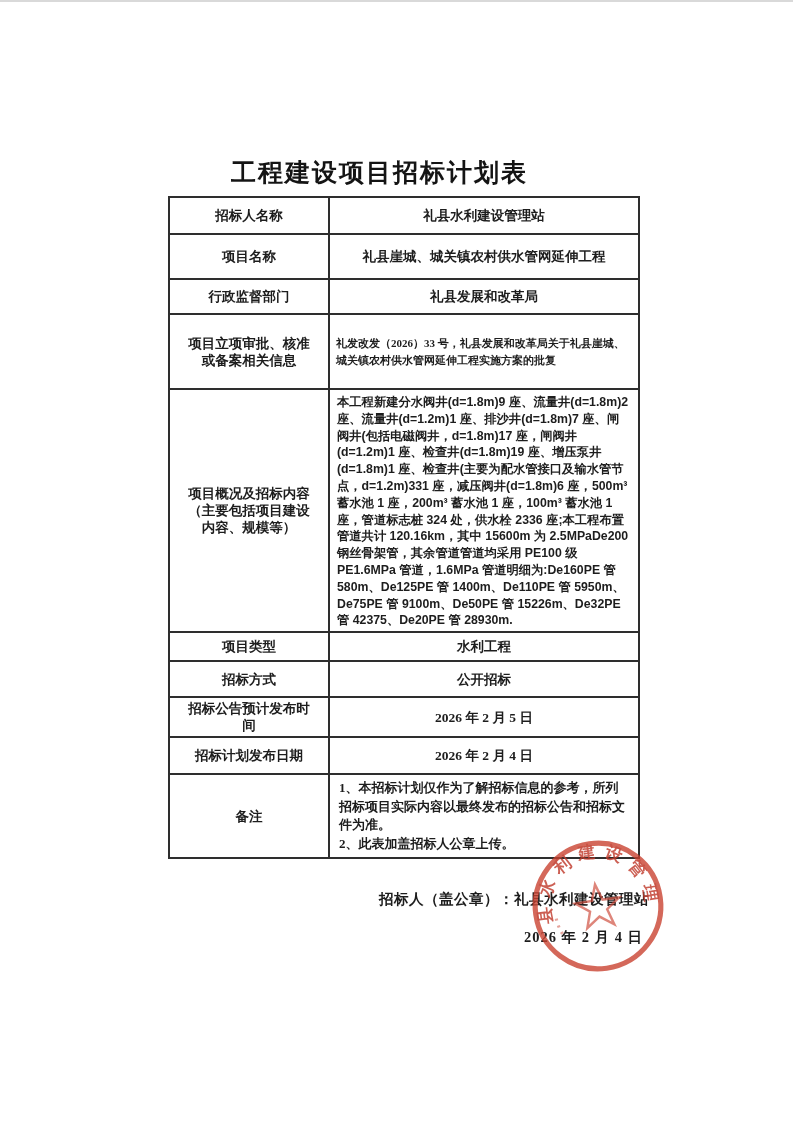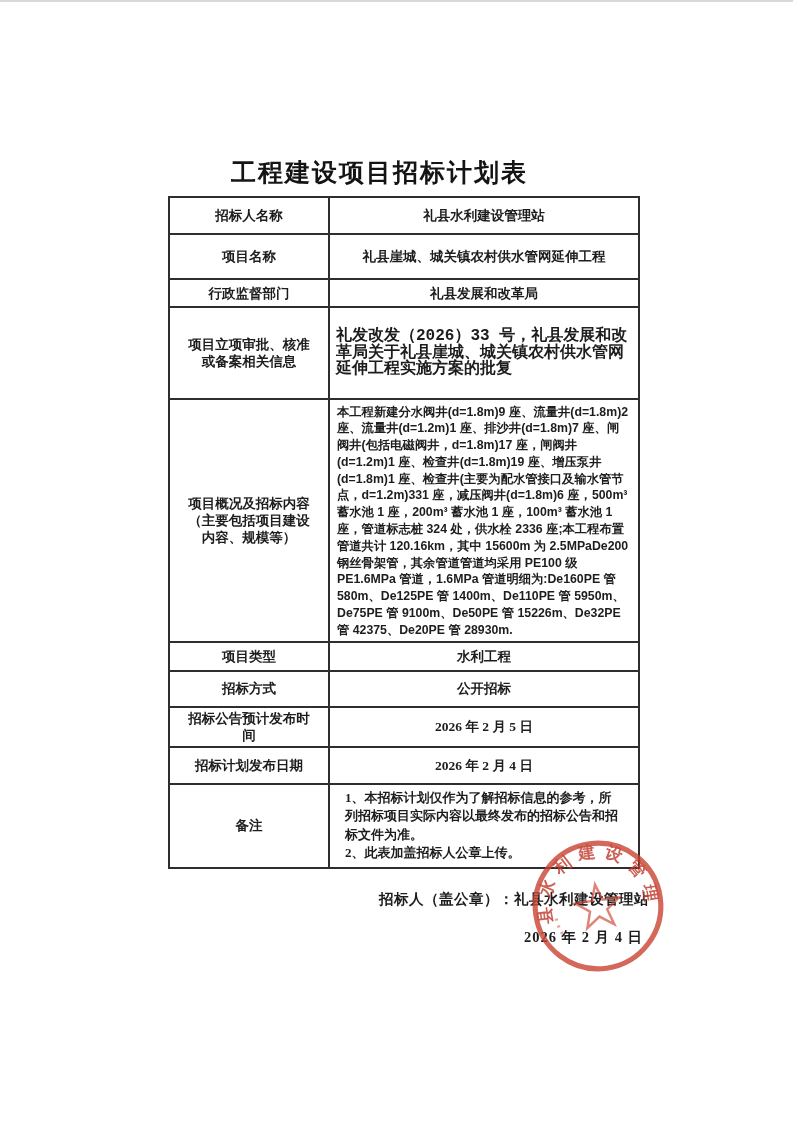--- a/index.html
+++ b/index.html
@@ -51,38 +51,37 @@
     width: 310px;
     text-align: center;
     font-size: 13.5px;
     line-height: 17px;
     padding: 2px 7px;
   }
   td.value-cell.left {
     text-align: left;
   }
   tr.r-approval td.value-cell {
-    font-size: 16px;
+    font-size: 11px;
     line-height: 16.5px;
     padding: 20px 6px;
-    font-family: Liberation Mono, monospace;
   }
   tr.r-overview td.value-cell {
     font-family: "Liberation Sans", sans-serif;
     font-size: 12.3px;
     line-height: 16.8px;
     font-weight: 700;
     padding: 4px 7px 2px 7px;
     vertical-align: top;
   }
   tr.r-remark td.value-cell {
     font-size: 13px;
     line-height: 18.5px;
     white-space: pre-line;
-    padding: 4px 15px;
+    padding: 4px 9px;
   }
   .footer-sign {
     position: absolute;
     top: 890px; right: 144px;
     font-size: 14.5px;
     font-weight: 700;
     color: #1d1d1d;
     letter-spacing: 0.5px;
   }
   .footer-date {
@@ -111,21 +110,21 @@
 <table class="bid-table">
   <tbody>
       <tr style="height:37px;">
     <td class="label-cell">招标人名称</td>
     <td class="value-cell">礼县水利建设管理站</td>
   </tr>
   <tr style="height:45px;">
     <td class="label-cell">项目名称</td>
     <td class="value-cell">礼县崖城、城关镇农村供水管网延伸工程</td>
   </tr>
-  <tr style="height:28px;margin-top:35px;">
+  <tr style="height:35px;margin-top:35px;">
     <td class="label-cell">行政监督部门</td>
     <td class="value-cell">礼县发展和改革局</td>
   </tr>
   <tr class="r-approval" style="height:52px;">
     <td class="label-cell">项目立项审批、核准或备案相关信息</td>
     <td class="value-cell left">礼发改发（2026）33 号，礼县发展和改革局关于礼县崖城、城关镇农村供水管网延伸工程实施方案的批复</td>
   </tr>
   <tr class="r-overview" style="height:203px;">
     <td class="label-cell">项目概况及招标内容（主要包括项目建设内容、规模等）</td>
     <td class="value-cell left">本工程新建分水阀井(d=1.8m)9 座、流量井(d=1.8m)2 座、流量井(d=1.2m)1 座、排沙井(d=1.8m)7 座、闸阀井(包括电磁阀井，d=1.8m)17 座，闸阀井(d=1.2m)1 座、检查井(d=1.8m)19 座、增压泵井(d=1.8m)1 座、检查井(主要为配水管接口及输水管节点，d=1.2m)331 座，减压阀井(d=1.8m)6 座，500m³ 蓄水池 1 座，200m³ 蓄水池 1 座，100m³ 蓄水池 1 座，管道标志桩 324 处，供水栓 2336 座;本工程布置管道共计 120.16km，其中 15600m 为 2.5MPaDe200 钢丝骨架管，其余管道管道均采用 PE100 级 PE1.6MPa 管道，1.6MPa 管道明细为:De160PE 管 580m、De125PE 管 1400m、De110PE 管 5950m、De75PE 管 9100m、De50PE 管 15226m、De32PE 管 42375、De20PE 管 28930m.</td>

